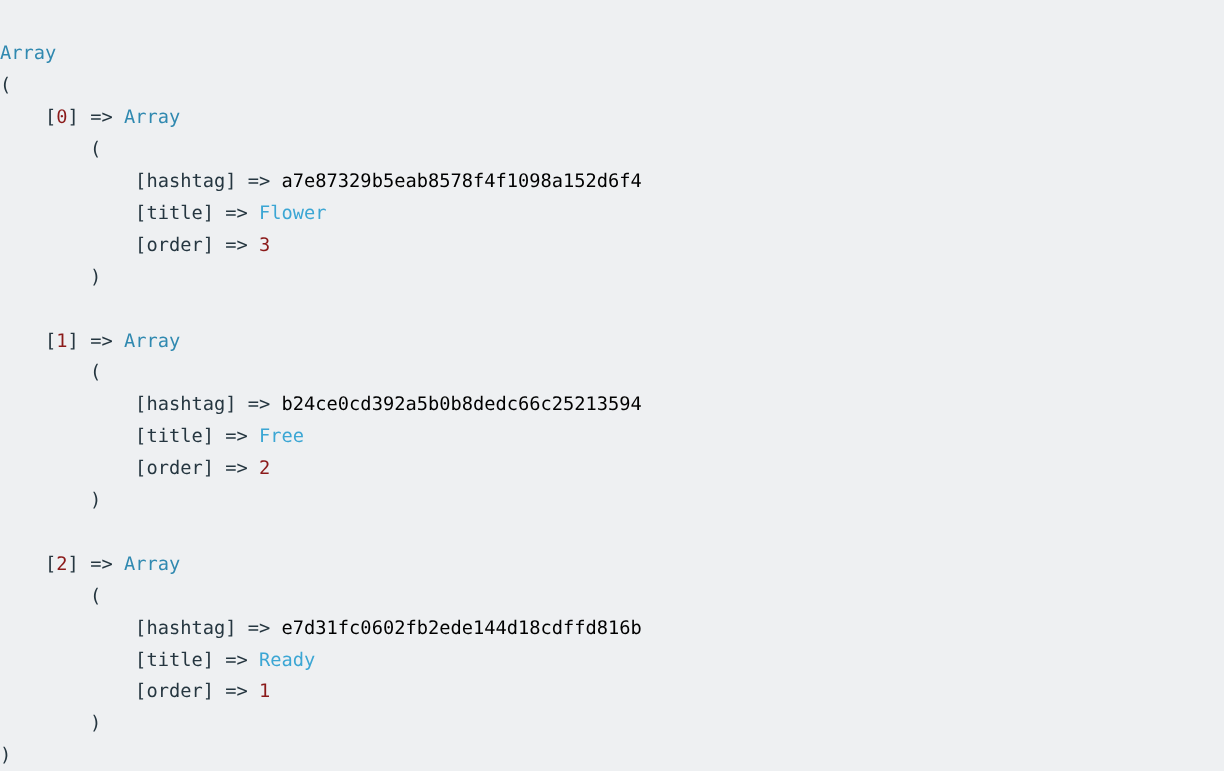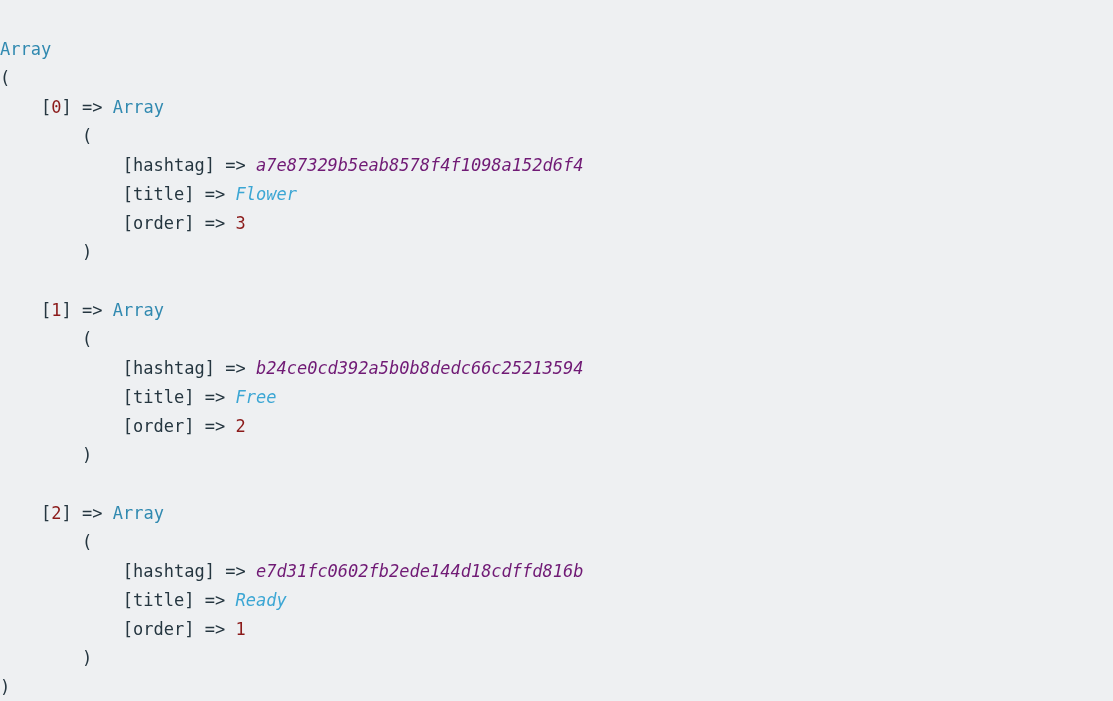--- a/index.html
+++ b/index.html
@@ -36,19 +36,19 @@
     height: 29px;
     white-space: pre;
     color: #253640;
   }
 
   
   .kw      { color: #3089b0; }  
   .punct   { color: #253640; }  
   .key     { color: #253640; text-align: center; }  
   .num     { color: #8b1a1a; }  
-  .str     { color: #3ba6d4; font-style: italic; }  
-  .hash    { color: #701a75; font-style: italic; }  
+  .str     { color: #3ba6d4; }  
+  .hash    { color: #000000; }  
 </style>
 </head>
 <body>
 
 <pre id="dump"><span class="ln"><span class="kw">Array</span></span><span class="ln"><span class="punct">(</span></span><span class="ln">    <span class="punct">[</span><span class="num">0</span><span class="punct">]</span> <span class="punct">=&gt;</span> <span class="kw">Array</span></span><span class="ln">        <span class="punct">(</span></span><span class="ln">            <span class="punct">[</span><span class="key">hashtag</span><span class="punct">]</span> <span class="punct">=&gt;</span> <span class="hash">a7e87329b5eab8578f4f1098a152d6f4</span></span><span class="ln">            <span class="punct">[</span><span class="key">title</span><span class="punct">]</span> <span class="punct">=&gt;</span> <span class="str">Flower</span></span><span class="ln">            <span class="punct">[</span><span class="key">order</span><span class="punct">]</span> <span class="punct">=&gt;</span> <span class="num">3</span></span><span class="ln">        <span class="punct">)</span></span><span class="ln"> </span><span class="ln">    <span class="punct">[</span><span class="num">1</span><span class="punct">]</span> <span class="punct">=&gt;</span> <span class="kw">Array</span></span><span class="ln">        <span class="punct">(</span></span><span class="ln">            <span class="punct">[</span><span class="key">hashtag</span><span class="punct">]</span> <span class="punct">=&gt;</span> <span class="hash">b24ce0cd392a5b0b8dedc66c25213594</span></span><span class="ln">            <span class="punct">[</span><span class="key">title</span><span class="punct">]</span> <span class="punct">=&gt;</span> <span class="str">Free</span></span><span class="ln">            <span class="punct">[</span><span class="key">order</span><span class="punct">]</span> <span class="punct">=&gt;</span> <span class="num">2</span></span><span class="ln">        <span class="punct">)</span></span><span class="ln"> </span><span class="ln">    <span class="punct">[</span><span class="num">2</span><span class="punct">]</span> <span class="punct">=&gt;</span> <span class="kw">Array</span></span><span class="ln">        <span class="punct">(</span></span><span class="ln">            <span class="punct">[</span><span class="key">hashtag</span><span class="punct">]</span> <span class="punct">=&gt;</span> <span class="hash">e7d31fc0602fb2ede144d18cdffd816b</span></span><span class="ln">            <span class="punct">[</span><span class="key">title</span><span class="punct">]</span> <span class="punct">=&gt;</span> <span class="str">Ready</span></span><span class="ln">            <span class="punct">[</span><span class="key">order</span><span class="punct">]</span> <span class="punct">=&gt;</span> <span class="num">1</span></span><span class="ln">        <span class="punct">)</span></span><span class="ln"><span class="punct">)</span></span></pre>
 
 </body></html>

